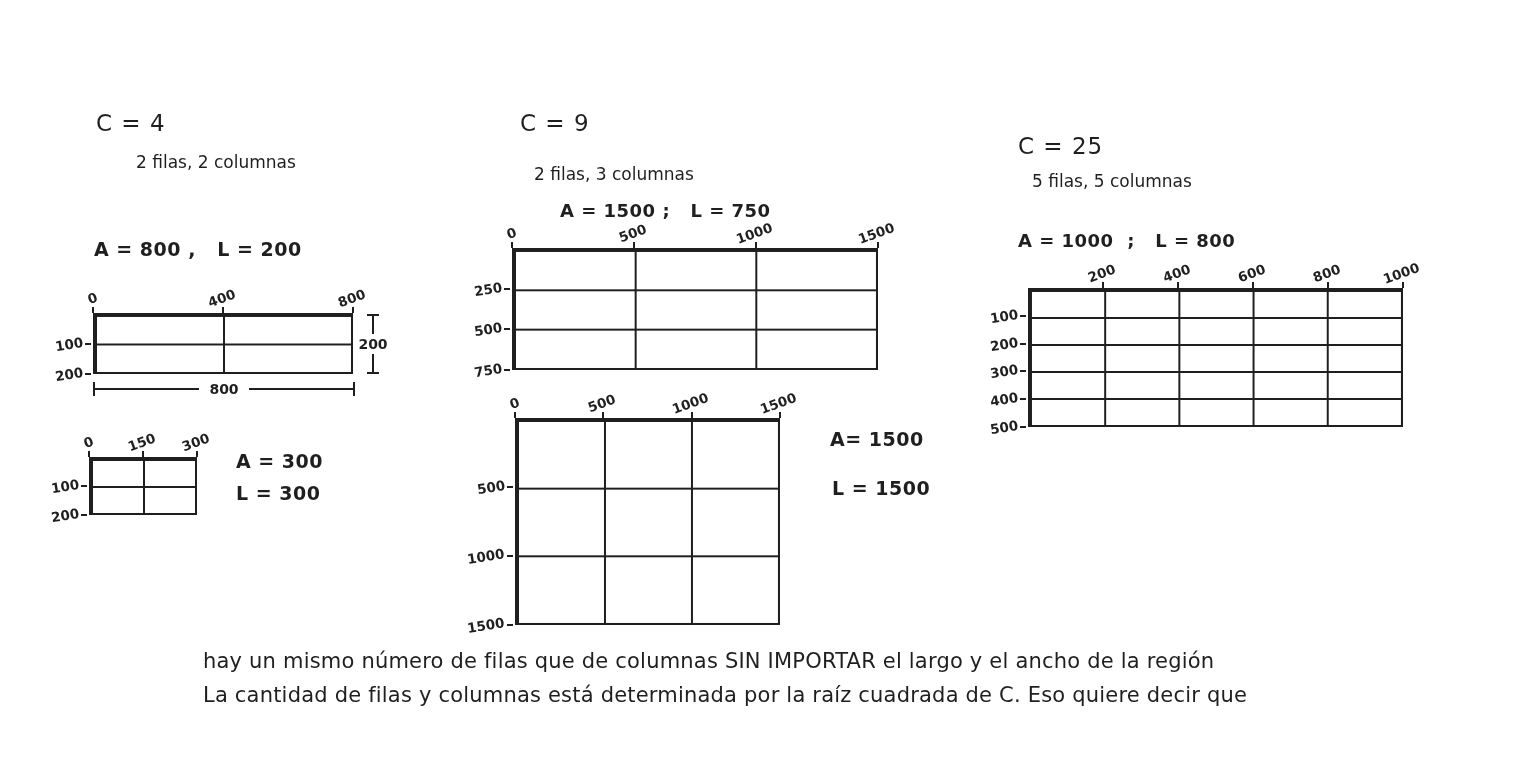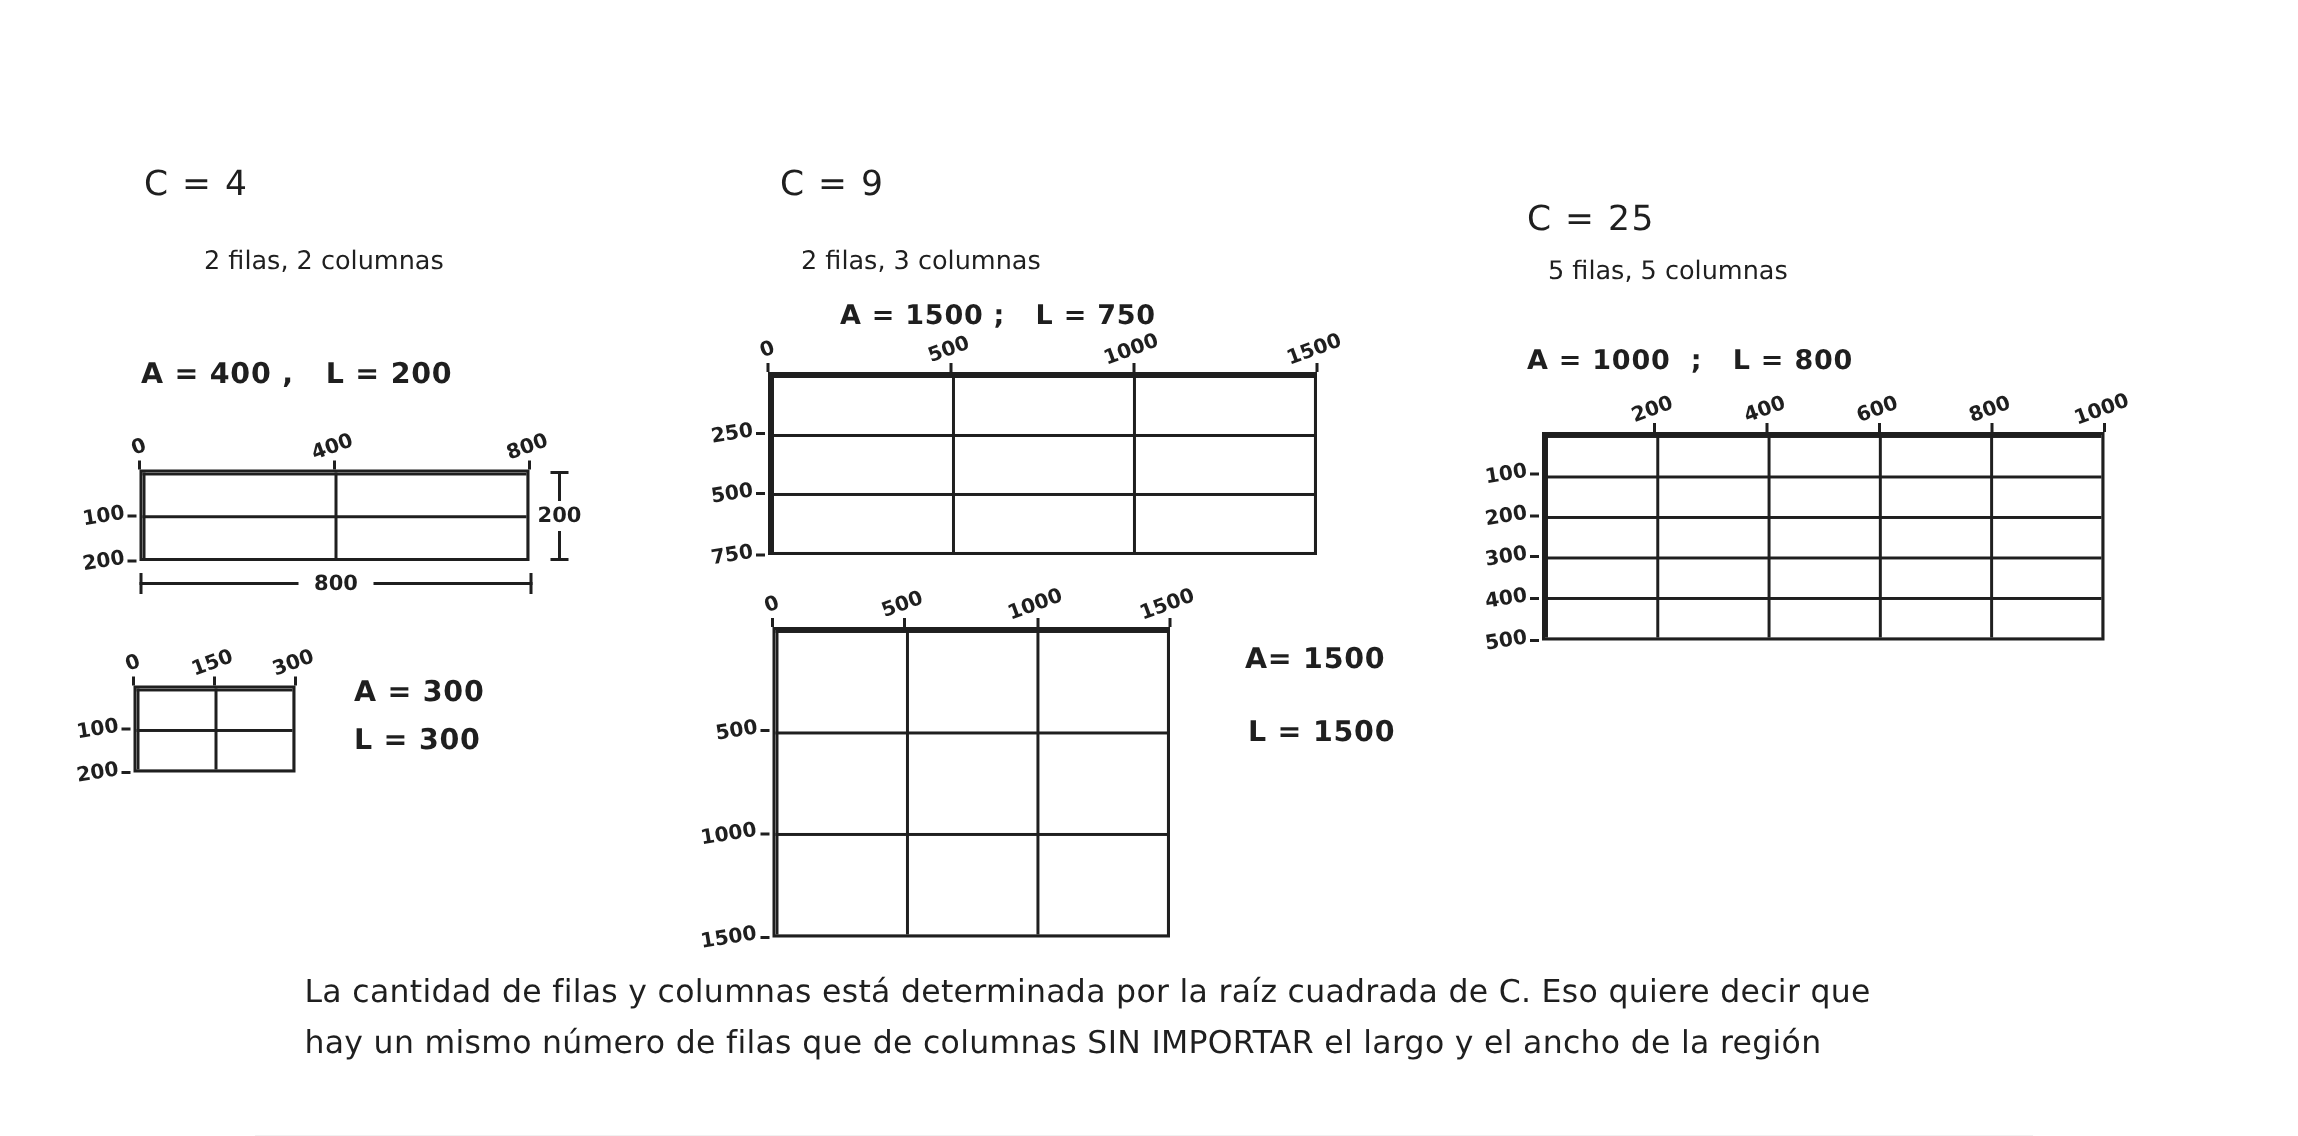--- a/index.html
+++ b/index.html
@@ -52,22 +52,22 @@
   .hdim .dim-text{padding:0 10px}
   .note{position:absolute;font-size:21px;line-height:34px;letter-spacing:.2px;font-weight:500}
 </style>
 </head>
 <body>
 
 <div class="canvas">
 
 
   <div class="c-label" style="left:96px;top:110px">C = 4</div>
-  <div class="sub-label" style="left:136px;top:164px">2 filas, 2 columnas</div>
-  <div class="dims-label" style="left:94px;top:238px">A = 400 ,   L = 200</div>
+  <div class="sub-label" style="left:136px;top:152px">2 filas, 2 columnas</div>
+  <div class="dims-label" style="left:94px;top:238px">A = 800 ,   L = 200</div>
 
   <div class="figure" style="left:93px;top:313px;width:260px;height:61px">
       <div class="grid-box" style="background-size: 50% 50%;"></div>
       <span class="xlab" style="left: 0%;">0</span>
       <div class="xtick" style="left: 0%;"></div>
       <span class="xlab" style="left: 50%;">400</span>
       <div class="xtick" style="left: 50%;"></div>
       <span class="xlab" style="left: 100%;">800</span>
       <div class="xtick" style="left: 100%;"></div>
       <span class="ylab" style="top: 50%;">100</span>
@@ -168,17 +168,17 @@
       <div class="ytick" style="top: 40%;"></div>
       <span class="ylab" style="top: 60%;">300</span>
       <div class="ytick" style="top: 60%;"></div>
       <span class="ylab" style="top: 80%;">400</span>
       <div class="ytick" style="top: 80%;"></div>
       <span class="ylab" style="top: 100%;">500</span>
       <div class="ytick" style="top: 100%;"></div>
     </div>
 
   <div class="note" style="left:203px;top:644px">
+    <div>hay un mismo número de filas que de columnas SIN IMPORTAR el largo y el ancho de la región</div>
     <div>La cantidad de filas y columnas está determinada por la raíz cuadrada de C. Eso quiere decir que</div>
-    <div>hay un mismo número de filas que de columnas SIN IMPORTAR el largo y el ancho de la región</div>
   </div>
 
 </div>
 
 </body></html>

